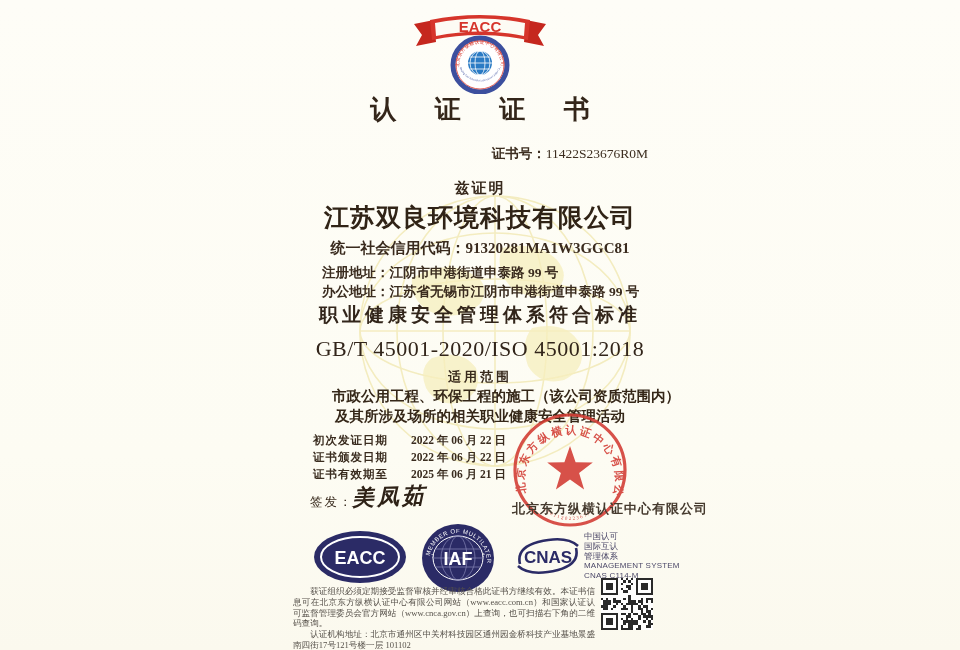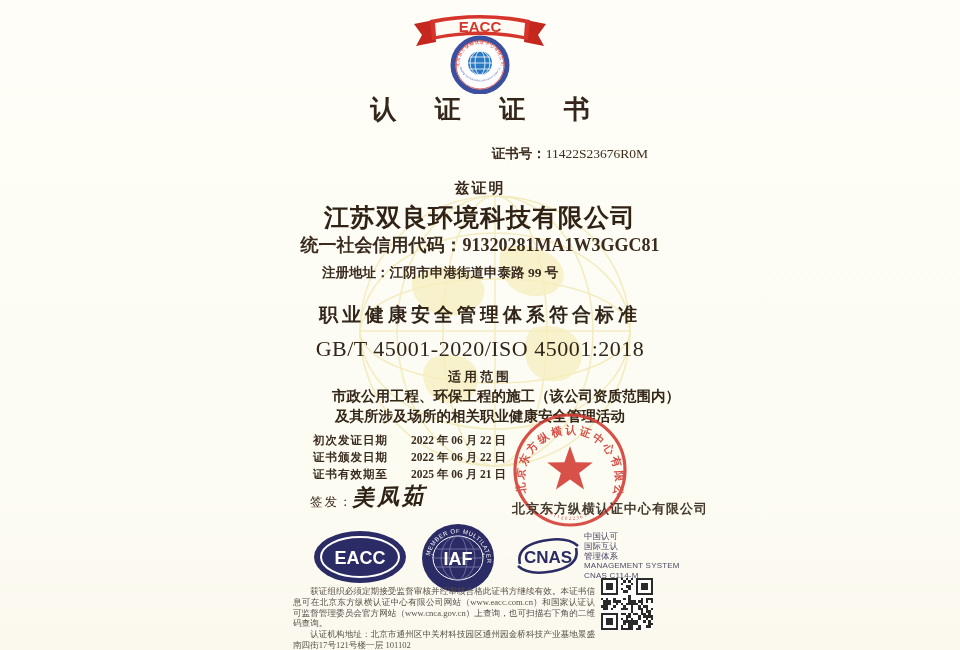--- a/index.html
+++ b/index.html
@@ -11,21 +11,21 @@
   
   .wm{left:352px;top:188px;opacity:.85;}
 
   
   .title{top:92px;font-size:26px;font-weight:bold;letter-spacing:16px;color:#34261a;text-indent:16px;}
   .certno{top:145px;left:0;width:648px;text-align:right;font-size:13.5px;color:#3c2d1f;}
   .certno b{font-weight:bold;}
 
   .certify{top:179px;font-size:15px;font-weight:bold;color:#382a1d;letter-spacing:2px;}
   .company{top:201px;font-size:25px;font-weight:bold;color:#302316;letter-spacing:1px;}
-  .code{top:233px;font-size:18px;font-weight:bold;color:#3a2b1e;}
+  .code{top:239px;font-size:15px;font-weight:bold;color:#3a2b1e;}
 
   .addr{left:322px;top:264px;font-size:13.5px;font-weight:bold;color:#3a2b1e;line-height:18.5px;text-align:left;}
 
   .std{top:302px;font-size:19px;font-weight:bold;letter-spacing:4px;color:#32251a;}
   .gbt{top:336px;font-size:22px;color:#32251a;letter-spacing:.5px;}
   .scopelbl{top:368px;font-size:13px;font-weight:bold;letter-spacing:3px;color:#382a1d;}
   .scope1{top:387px;font-size:14.5px;font-weight:bold;color:#352718;padding-left:26px;}
   .scope2{top:407px;font-size:14.5px;font-weight:bold;color:#352718;}
 
   .dates{left:313px;top:432px;font-size:11.5px;color:#3a2c1f;}
@@ -109,20 +109,21 @@
   <div class="abs certno">
     <b>证书号：</b><span>11422S23676R0M</span>
   </div>
 
   <div class="abs ctr certify">兹证明</div>
   <div class="abs ctr company">江苏双良环境科技有限公司</div>
   <div class="abs ctr code">统一社会信用代码：91320281MA1W3GGC81</div>
 
   <div class="abs addr">
     <div>注册地址：江阴市申港街道申泰路 99 号</div>
+    <div>办公地址：江苏省无锡市江阴市申港街道申泰路 99 号</div>
   </div>
 
   <div class="abs ctr std">职业健康安全管理体系符合标准</div>
   <div class="abs ctr gbt">GB/T 45001-2020/ISO 45001:2018</div>
   <div class="abs ctr scopelbl">适用范围</div>
   <div class="abs ctr scope1">市政公用工程、环保工程的施工（该公司资质范围内）</div>
   <div class="abs ctr scope2">及其所涉及场所的相关职业健康安全管理活动</div>
 
   <div class="abs dates">
     <div class="row">

